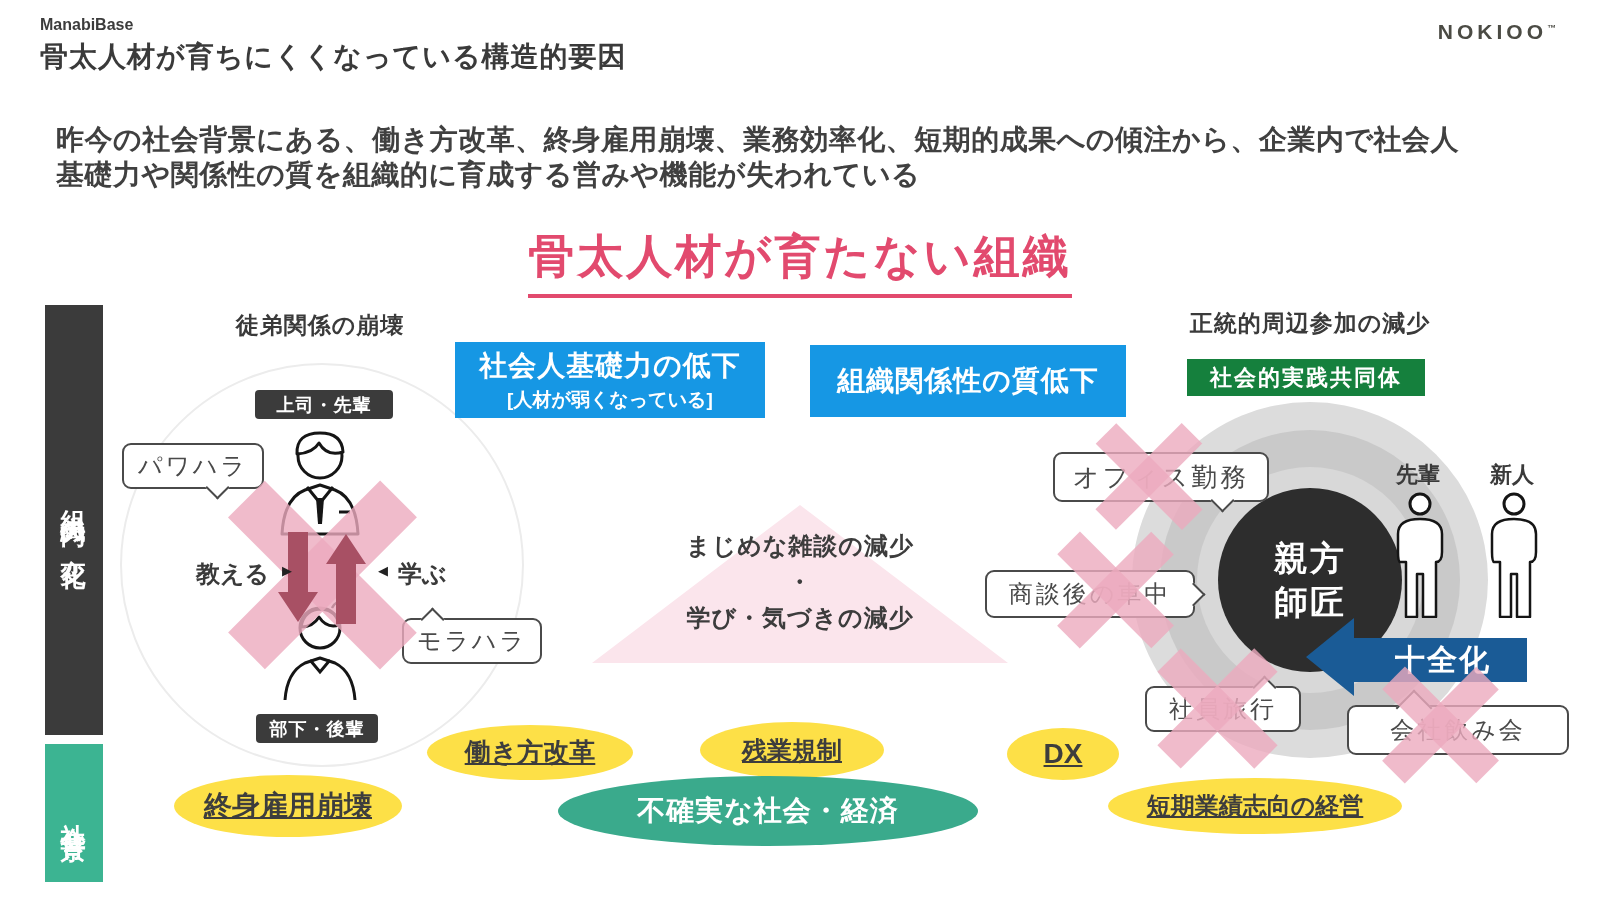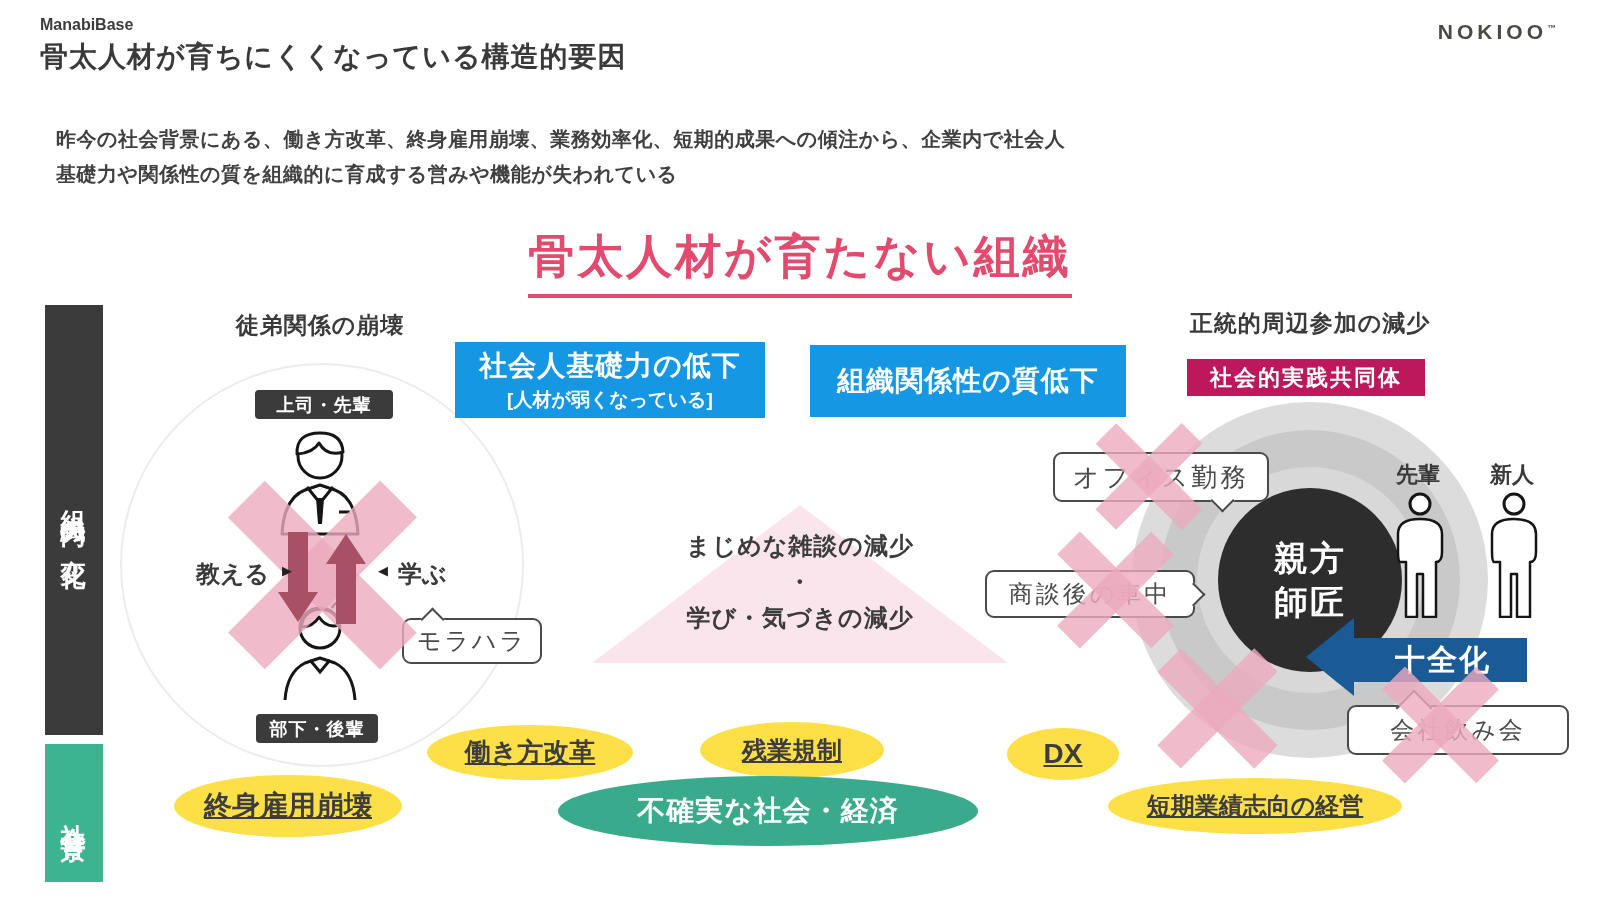--- a/index.html
+++ b/index.html
@@ -5,21 +5,21 @@
   html,body{margin:0;padding:0;background:#fff;}
   .stage{position:relative;width:1600px;height:900px;background:#fff;overflow:hidden;
          font-family:"Liberation Sans","DejaVu Sans",sans-serif;color:#3f3f3f;}
   .abs{position:absolute;}
 
   
   .brand{left:40px;top:16px;font-size:16px;font-weight:700;color:#3c3c3c;}
   .page-title{left:40px;top:38px;font-size:28px;font-weight:700;color:#3a3a3a;letter-spacing:1px;}
   .logo{right:44px;top:20px;font-size:21px;font-weight:700;color:#4b4b44;letter-spacing:4px;text-transform:uppercase;}
   .logo sup{font-size:9px;letter-spacing:0;}
-  .intro{left:56px;top:122px;width:1470px;font-size:20px;font-weight:700;line-height:35px;color:#404040;letter-spacing:0.5px;}
+  .intro{left:56px;top:122px;width:1470px;font-size:28px;font-weight:700;line-height:35px;color:#404040;letter-spacing:0.5px;}
   .main-title{left:0;top:226px;width:1600px;text-align:center;font-size:46px;font-weight:700;
               color:#e24a6e;letter-spacing:3px;}
   .main-title span{border-bottom:4px solid #e24a6e;padding-bottom:12px;}
 
   
   .vbar{width:58px;display:flex;align-items:center;justify-content:center;color:#fff;font-weight:700;
         writing-mode:vertical-rl;text-orientation:upright;font-size:25px;letter-spacing:5px;}
   .vbar-dark{left:45px;top:305px;height:430px;background:#3b3b3b;}
   .vbar-green{left:45px;top:744px;height:138px;background:#3cb492;}
 
@@ -51,21 +51,21 @@
   .blue-box{background:#1697e4;color:#fff;display:flex;flex-direction:column;align-items:center;justify-content:center;z-index:5;}
   .blue-box .t1{font-size:28px;font-weight:700;letter-spacing:1px;}
   .blue-box .t2{font-size:19px;font-weight:700;margin-top:2px;}
   .pink-tri{left:592px;top:505px;width:416px;height:158px;background:#fbe5ec;
             clip-path:polygon(50% 0,100% 100%,0 100%);z-index:1;}
   .tri-text{left:560px;top:528px;width:480px;text-align:center;font-size:24px;font-weight:700;
             line-height:36px;color:#3c3c3c;z-index:2;letter-spacing:1px;}
 
   
   .ring{border-radius:50%;z-index:1;}
-  .community-tag{left:1187px;top:359px;width:238px;height:37px;background:#be185d;color:#fff;
+  .community-tag{left:1187px;top:359px;width:238px;height:37px;background:#15803d;color:#fff;
                  font-size:22px;font-weight:700;letter-spacing:2px;display:flex;align-items:center;justify-content:center;z-index:4;}
   .master-text{left:1218px;top:488px;width:184px;height:184px;display:flex;flex-direction:column;
                align-items:center;justify-content:center;color:#fff;font-size:34px;font-weight:700;
                line-height:44px;letter-spacing:2px;z-index:3;}
   .person-label{font-size:22px;font-weight:700;color:#3a3a3a;z-index:4;}
   .zenka-text{left:1368px;top:640px;width:150px;text-align:center;color:#fff;font-size:30px;
               font-weight:700;letter-spacing:2px;z-index:6;}
 
   
   .oval{border-radius:50%;display:flex;align-items:center;justify-content:center;font-weight:700;z-index:5;}
@@ -128,20 +128,21 @@
     <svg width="100" height="92" viewBox="0 0 100 92">
       <polygon points="16,0 36,0 36,60 46,60 26,90 6,60 16,60" fill="#a85064"></polygon>
       <polygon points="74,2 94,32 84,32 84,92 64,92 64,32 54,32" fill="#a85064"></polygon>
     </svg>
   </div>
   <div class="abs arrow-label" style="left:196px;top:558px;">教える</div>
   <div class="abs tri-ptr" style="left:282px;top:563px;">▶</div>
   <div class="abs tri-ptr" style="left:378px;top:563px;">◀</div>
   <div class="abs arrow-label" style="left:398px;top:558px;">学ぶ</div>
 
+  <div class="abs bubble tail-br" style="left:122px;top:443px;width:138px;height:42px;">パワハラ</div>
   <div class="abs bubble tail-tl" style="left:402px;top:618px;width:136px;height:42px;">モラハラ</div>
 
   <div class="abs blue-box" style="left:455px;top:342px;width:310px;height:76px;">
     <div class="t1">社会人基礎力の低下</div>
     <div class="t2">[人材が弱くなっている]</div>
   </div>
   <div class="abs blue-box" style="left:810px;top:345px;width:316px;height:72px;">
     <div class="t1">組織関係性の質低下</div>
   </div>
 
@@ -181,20 +182,21 @@
 
   <div class="abs" style="left:1306px;top:612px;z-index:5;">
     <svg width="224" height="90" viewBox="0 0 224 90">
       <polygon points="0,45 48,6 48,26 221,26 221,70 48,70 48,84" fill="#1a5b96"></polygon>
     </svg>
   </div>
   <div class="abs zenka-text">十全化</div>
 
   <div class="abs bubble tail-br" style="left:1053px;top:452px;width:212px;height:46px;font-size:26px;">オフィス勤務</div>
   <div class="abs bubble tail-r" style="left:985px;top:570px;width:206px;height:44px;">商談後の車中</div>
+  <div class="abs bubble tail-tr" style="left:1145px;top:686px;width:152px;height:42px;">社員旅行</div>
   <div class="abs bubble tail-t" style="left:1347px;top:705px;width:218px;height:46px;">会社飲み会</div>
 
   <div class="abs xmark" style="left:1096px;top:424px;width:105px;height:105px;">
       <i class="a"></i>
       <i class="b"></i>
     </div>
   <div class="abs xmark" style="left:1058px;top:533px;width:115px;height:115px;">
       <i class="a"></i>
       <i class="b"></i>
     </div>

